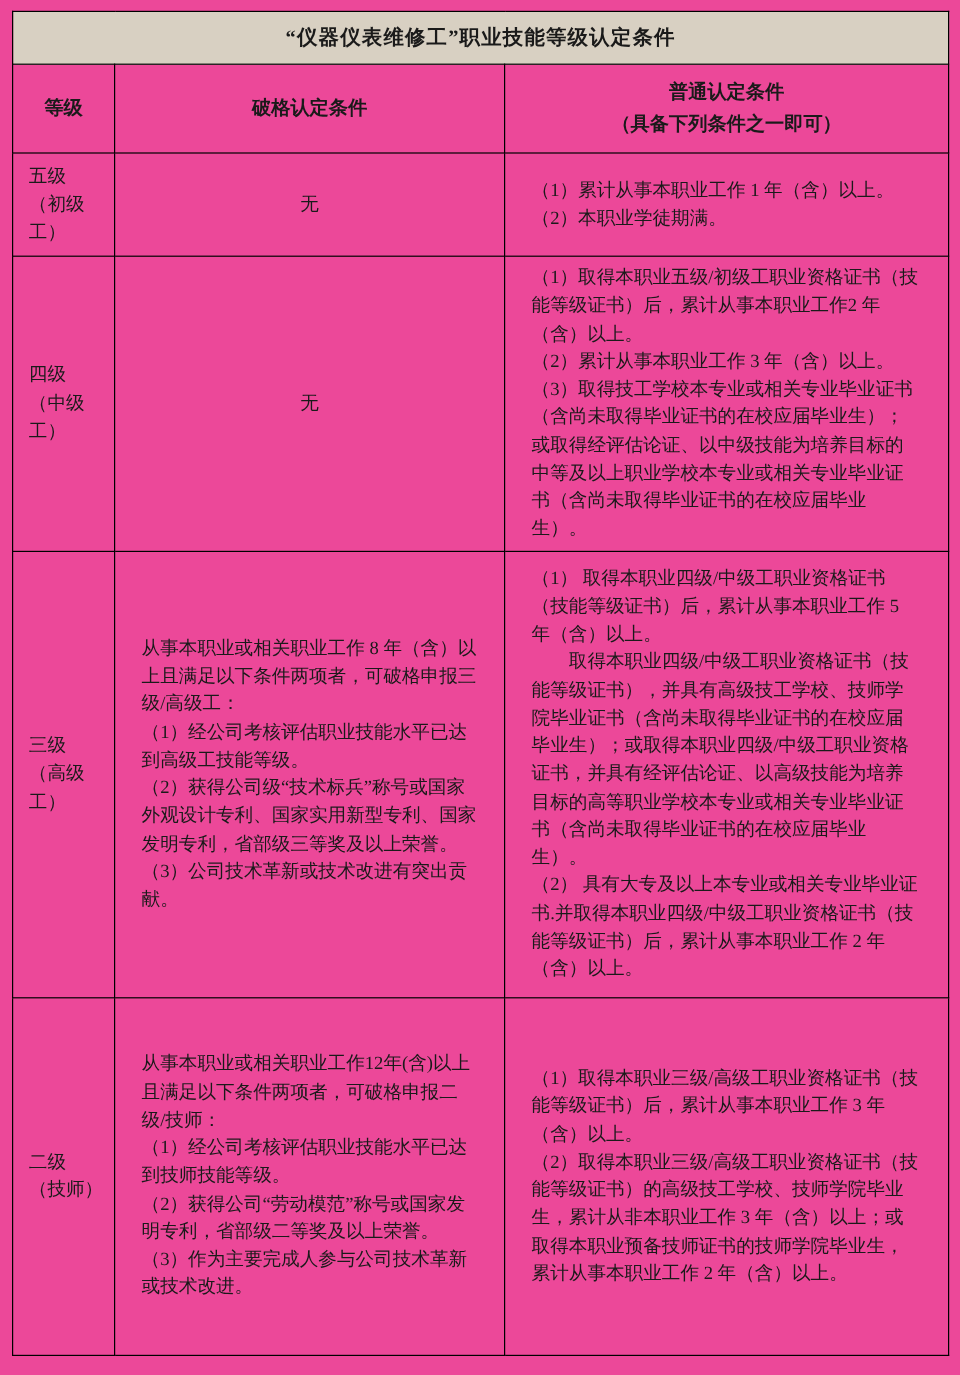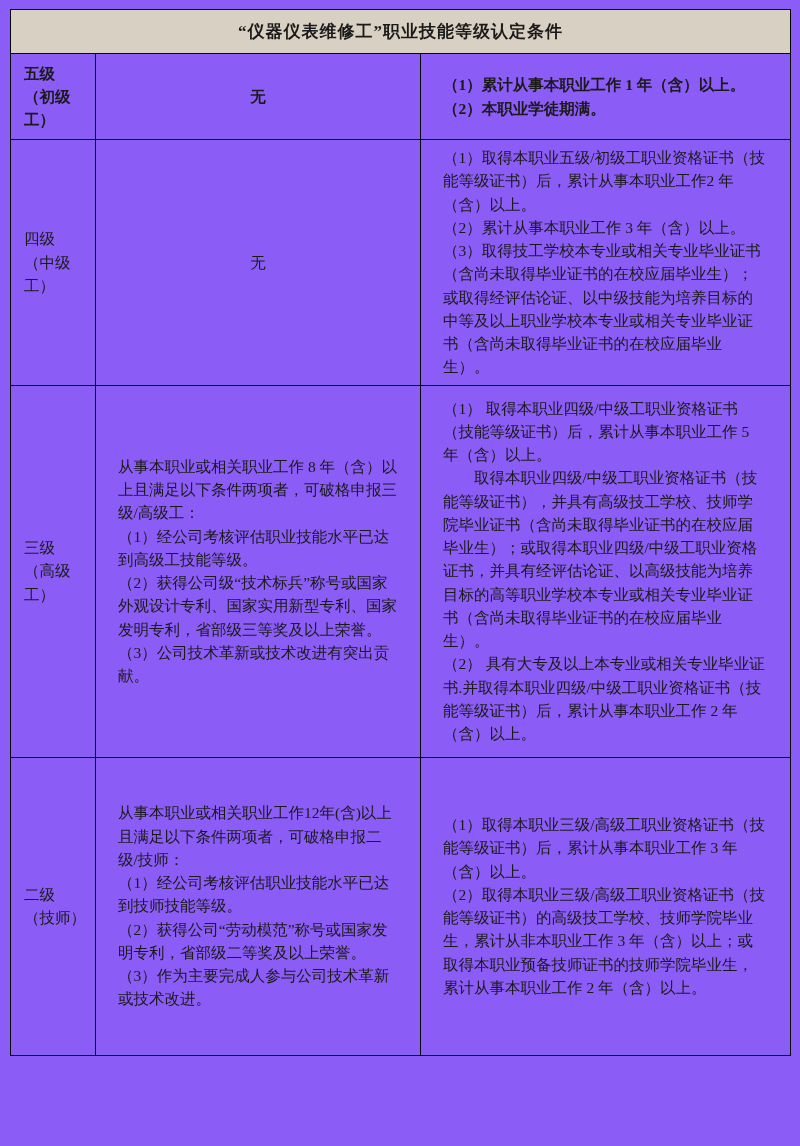--- a/index.html
+++ b/index.html
@@ -7,21 +7,21 @@
     margin: 0;
     padding: 0;
     background: #ffffff;
     font-family: "Liberation Serif", "DejaVu Serif", serif;
     color: #1a1a1a;
   }
   .page {
     width: 800px;
     height: 1146px;
     padding: 9px 10px;
-    background: #8b5cf6;
+    background: #ec4899;
   }
   table.cert-table {
     border-collapse: collapse;
     width: 780px;
     table-layout: fixed;
   }
   table.cert-table td,
   table.cert-table th {
     border: 1.5px solid #000000;
     vertical-align: middle;
@@ -53,38 +53,44 @@
   .text-cell {
     font-size: 15.5px;
     line-height: 1.5;
     text-align: left;
     padding: 6px 22px;
   }
   .center-cell {
     text-align: center;
     padding: 6px;
   }
-  tr.r1 { height: 86px; font-weight: bold; }
+  tr.r1 { height: 86px; }
   tr.r2 { height: 240px; }
   tr.r3 { height: 372px; }
   tr.r4 { height: 298px; }
 </style>
 </head>
 <body>
 
 <div class="page">
   <table class="cert-table">
     <colgroup>
       <col style="width:85px">
       <col style="width:325px">
       <col style="width:370px">
     </colgroup>
     <tbody>
         <tr>
       <td colspan="3" class="title-cell">“仪器仪表维修工”职业技能等级认定条件</td>
+    </tr>
+    <tr>
+      <th class="col-header">等级</th>
+      <th class="col-header">破格认定条件</th>
+      <th class="col-header">普通认定条件
+（具备下列条件之一即可）</th>
     </tr>
     <tr class="r1">
       <td class="level-cell">五级
 （初级
 工）</td>
       <td class="text-cell center-cell">无</td>
       <td class="text-cell">（1）累计从事本职业工作 1 年（含）以上。
 （2）本职业学徒期满。</td>
     </tr>
     <tr class="r2">

